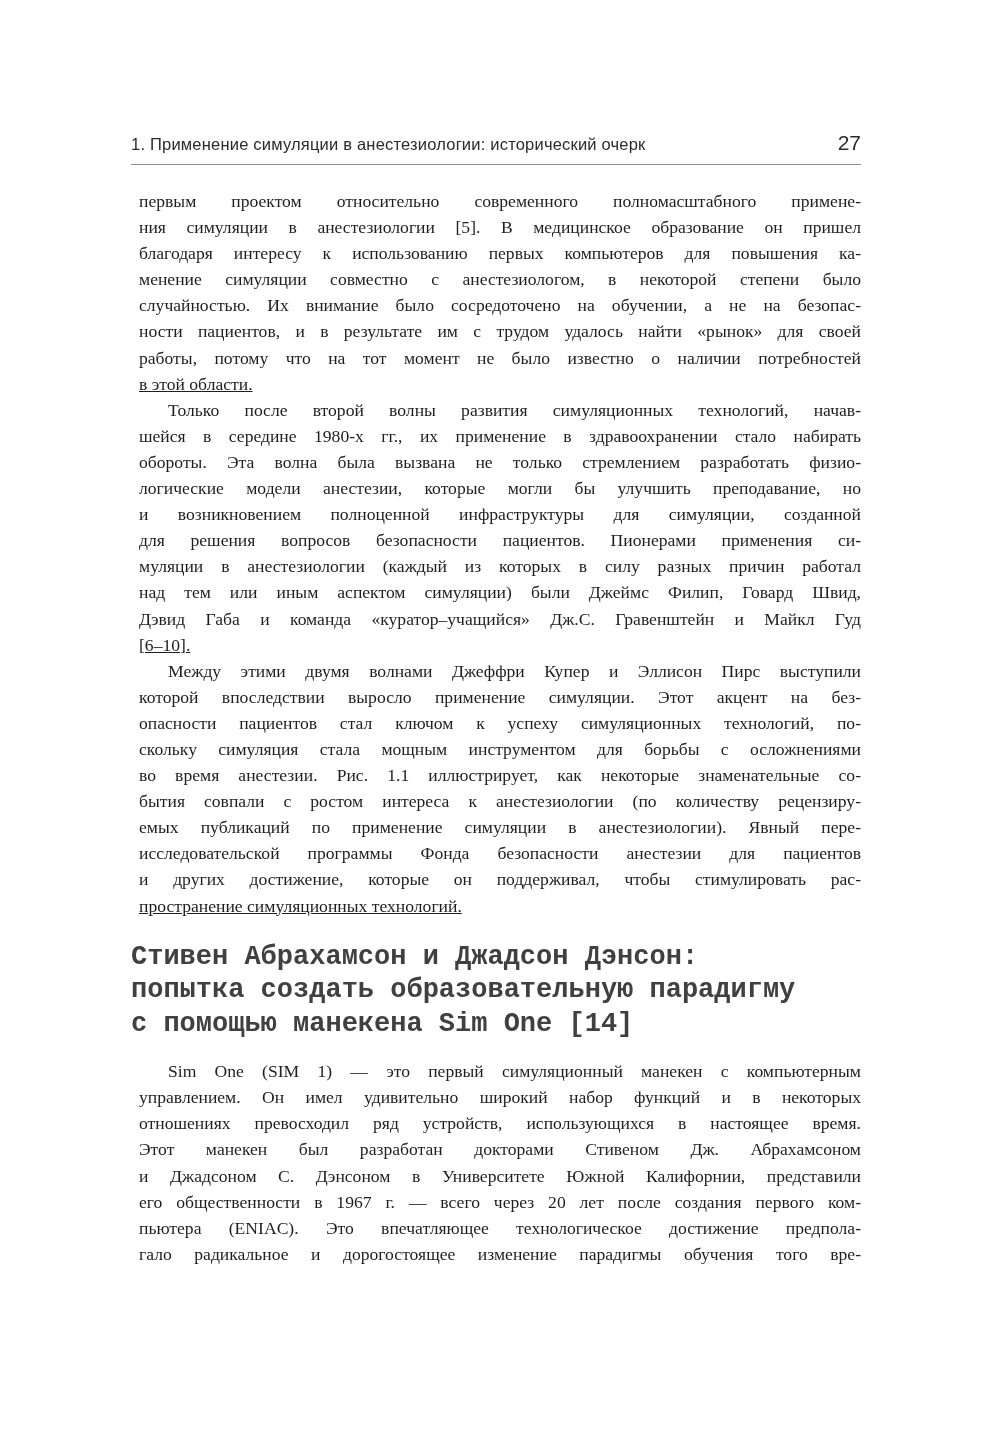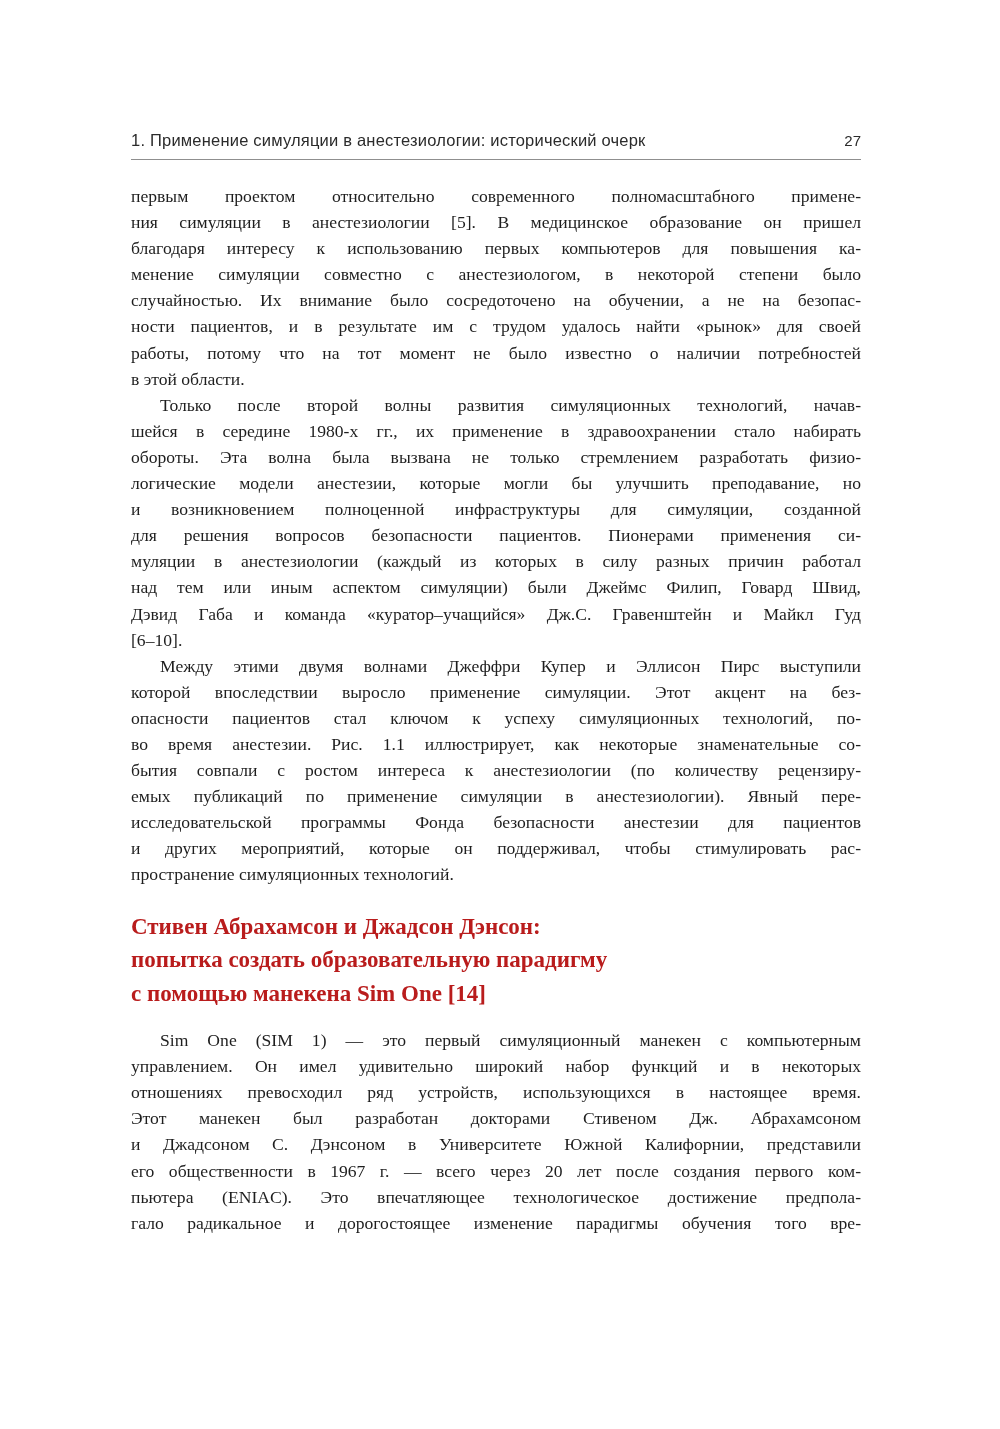--- a/index.html
+++ b/index.html
@@ -28,48 +28,50 @@
     font-size: 16.5px;
     color: #2b2b2b;
     padding-bottom: 9px;
     border-bottom: 1px solid #8f8f8f;
   }
   .running-header .title {
     letter-spacing: 0.2px;
     text-align: center;
   }
   .running-header .pagenum {
-    font-size: 15px;
+    font-size: 21px;
     color: #2b2b2b;
   }
   .body-text {
     margin-top: 23px;
     font-family: "Liberation Serif", "DejaVu Serif", serif;
     font-size: 17.6px;
     line-height: 26.1px;
     color: #1e1e1e;
   }
   .paragraph { margin: 0; }
   .line {
     text-align: justify;
     text-align-last: justify;
     white-space: normal;
+    margin-left: 8px;
   }
   .line.last {
     text-align-last: left;
+    text-decoration: underline;
   }
   .line.indent {
     text-indent: 29px;
   }
   .section-heading {
-    font-family: Liberation Serif, serif;
+    font-family: Liberation Mono, monospace;
     font-weight: 700;
-    font-size: 23px;
+    font-size: 27px;
     line-height: 33.5px;
-    color: #b91c1c;
+    color: #404040;
     margin: 22px 0 17px 0;
   }
 </style>
 </head>
 <body>
 
 <div class="page">
   <div class="content">
     <div class="running-header">
       <span class="title">1. Применение симуляции в анестезиологии: исторический очерк</span>
@@ -95,25 +97,26 @@
           <div class="line">для решения вопросов безопасности пациентов. Пионерами применения си-</div>
           <div class="line">муляции в анестезиологии (каждый из которых в силу разных причин работал</div>
           <div class="line">над тем или иным аспектом симуляции) были Джеймс Филип, Говард Швид,</div>
           <div class="line">Дэвид Габа и команда «куратор–учащийся» Дж.С. Гравенштейн и Майкл Гуд</div>
           <div class="line last">[6–10].</div>
         </div>
         <div class="paragraph">
           <div class="line indent">Между этими двумя волнами Джеффри Купер и Эллисон Пирс выступили</div>
           <div class="line">которой впоследствии выросло применение симуляции. Этот акцент на без-</div>
           <div class="line">опасности пациентов стал ключом к успеху симуляционных технологий, по-</div>
+          <div class="line">скольку симуляция стала мощным инструментом для борьбы с осложнениями</div>
           <div class="line">во время анестезии. Рис. 1.1 иллюстрирует, как некоторые знаменательные со-</div>
           <div class="line">бытия совпали с ростом интереса к анестезиологии (по количеству рецензиру-</div>
           <div class="line">емых публикаций по применение симуляции в анестезиологии). Явный пере-</div>
           <div class="line">исследовательской программы Фонда безопасности анестезии для пациентов</div>
-          <div class="line">и других мероприятий, которые он поддерживал, чтобы стимулировать рас-</div>
+          <div class="line">и других достижение, которые он поддерживал, чтобы стимулировать рас-</div>
           <div class="line last">пространение симуляционных технологий.</div>
         </div>
         <h2 class="section-heading">
           <div>Стивен Абрахамсон и Джадсон Дэнсон:</div>
           <div>попытка создать образовательную парадигму</div>
           <div>с помощью манекена Sim One [14]</div>
         </h2>
         <div class="paragraph">
           <div class="line indent">Sim One (SIM 1) — это первый симуляционный манекен с компьютерным</div>
           <div class="line">управлением. Он имел удивительно широкий набор функций и в некоторых</div>

